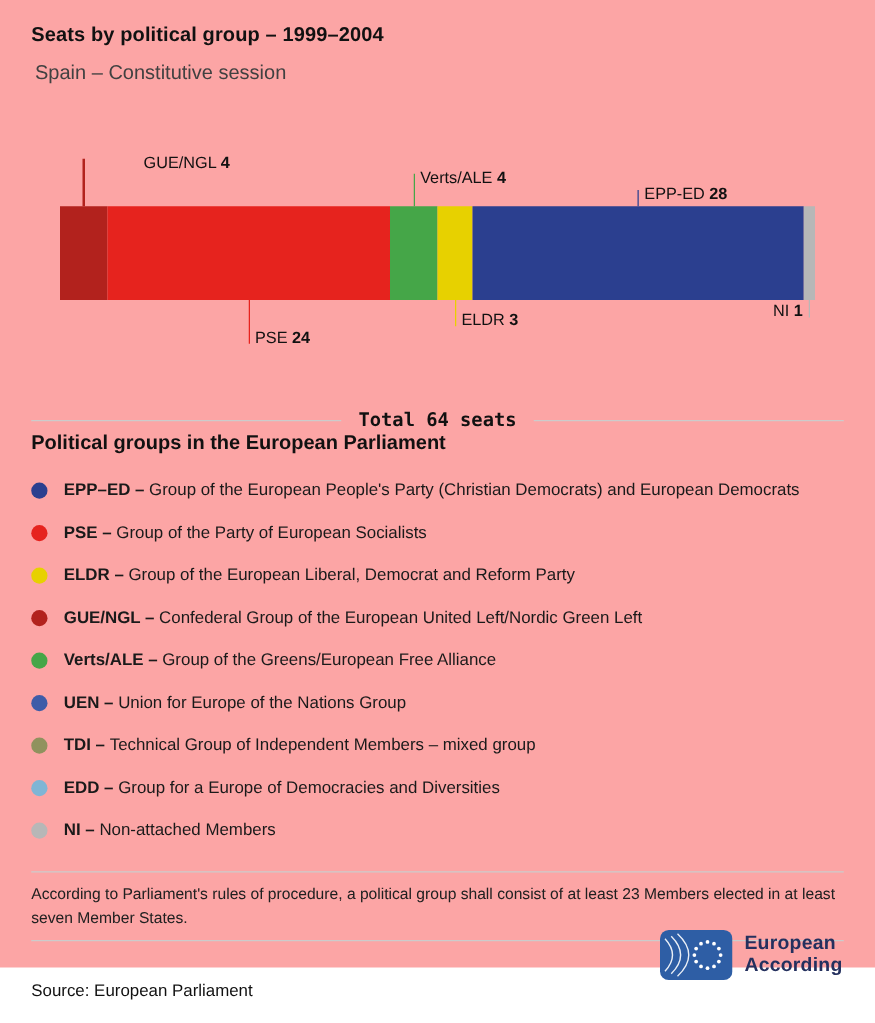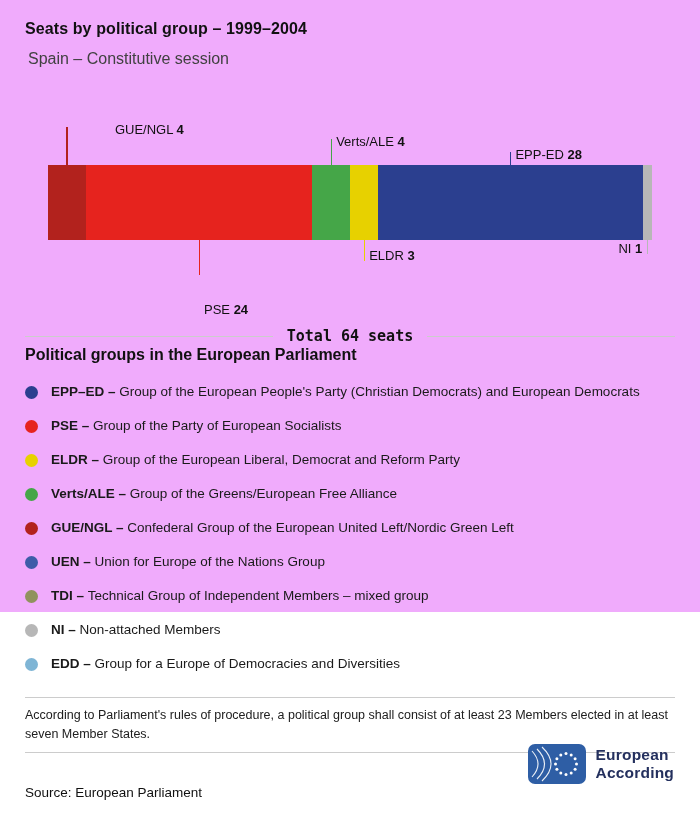--- a/index.html
+++ b/index.html
@@ -4,21 +4,21 @@
 <style>
   * { margin:0; padding:0; box-sizing:border-box; }
   html,body { background:#ffffff; }
   body {
     width:700px; height:818px;
     font-family:"Liberation Sans", sans-serif;
     color:#1a1a1a;
     position:relative;
     overflow:hidden;
   }
-  .page { position:relative; width:700px; height:612px; background:#f0abfc; }
+  .page { position:relative; width:700px; height:774px; background:#fca5a5; }
 
   .title {
     position:absolute; left:25px; top:20px;
     font-size:16px; font-weight:bold; color:#111;
     letter-spacing:.1px;
   }
   .subtitle {
     position:absolute; left:28px; top:50px;
     font-size:16px; font-weight:normal; color:#414141;
   }
@@ -84,21 +84,21 @@
         <div class="seg" style="width: 37.5%; background: rgb(230, 35, 30);"></div>
         <div class="seg" style="width: 6.25%; background: rgb(69, 166, 72);"></div>
         <div class="seg" style="width: 4.6875%; background: rgb(231, 209, 0);"></div>
         <div class="seg" style="width: 43.75%; background: rgb(43, 63, 143);"></div>
         <div class="seg" style="width: 1.5625%; background: rgb(183, 183, 183);"></div>
       </div>
 
   <div class="lbl-line" style="left: calc(3.125% - 0.5px); height: 38px; background: rgb(178, 34, 29); top: 17px;"></div>
       <div class="lbl" style="top: 12px; left: calc(3.125% + 5px); margin-left: 43px;"><span>GUE/NGL </span><strong>4</strong></div>
       <div class="lbl-line" style="left: calc(25% - 0.5px); height: 35px; background: rgb(230, 35, 30); top: 130px;"></div>
-      <div class="lbl" style="top: 152px; left: calc(25% + 5px); margin-top: 40px;"><span>PSE </span><strong>24</strong></div>
+      <div class="lbl" style="top: 152px; left: calc(25% + 5px);"><span>PSE </span><strong>24</strong></div>
       <div class="lbl-line" style="left: calc(46.875% - 0.5px); height: 26px; background: rgb(69, 166, 72); top: 29px;"></div>
       <div class="lbl" style="top: 24px; left: calc(46.875% + 5px);"><span>Verts/ALE </span><strong>4</strong></div>
       <div class="lbl-line" style="left: calc(52.3438% - 0.5px); height: 21px; background: rgb(231, 209, 0); top: 130px;"></div>
       <div class="lbl" style="top: 138px; left: calc(52.3438% + 5px);"><span>ELDR </span><strong>3</strong></div>
       <div class="lbl-line" style="left: calc(76.5625% - 0.5px); height: 13px; background: rgb(43, 63, 143); top: 42px;"></div>
       <div class="lbl" style="top: 37px; left: calc(76.5625% + 5px);"><span>EPP-ED </span><strong>28</strong></div>
       <div class="lbl-line" style="left: calc(99.2188% - 0.5px); height: 14px; background: rgb(183, 183, 183); top: 130px;"></div>
       <div class="lbl" style="top: 131px; left: calc(99.2188% - 5px); transform: translateX(-100%);"><span>NI </span><strong>1</strong></div>
     </div>
 
@@ -117,42 +117,42 @@
         </div>
         <div class="legend-item">
           <span class="dot" style="background: rgb(230, 35, 30);"></span>
           <span><strong>PSE – </strong>Group of the Party of European Socialists</span>
         </div>
         <div class="legend-item">
           <span class="dot" style="background: rgb(231, 209, 0);"></span>
           <span><strong>ELDR – </strong>Group of the European Liberal, Democrat and Reform Party</span>
         </div>
         <div class="legend-item">
+          <span class="dot" style="background: rgb(178, 34, 29);"></span>
+          <span><strong>GUE/NGL – </strong>Confederal Group of the European United Left/Nordic Green Left</span>
+        </div>
+        <div class="legend-item">
           <span class="dot" style="background: rgb(69, 166, 72);"></span>
           <span><strong>Verts/ALE – </strong>Group of the Greens/European Free Alliance</span>
-        </div>
-        <div class="legend-item">
-          <span class="dot" style="background: rgb(178, 34, 29);"></span>
-          <span><strong>GUE/NGL – </strong>Confederal Group of the European United Left/Nordic Green Left</span>
         </div>
         <div class="legend-item">
           <span class="dot" style="background: rgb(62, 92, 168);"></span>
           <span><strong>UEN – </strong>Union for Europe of the Nations Group</span>
         </div>
         <div class="legend-item">
           <span class="dot" style="background: rgb(144, 146, 94);"></span>
           <span><strong>TDI – </strong>Technical Group of Independent Members – mixed group</span>
         </div>
         <div class="legend-item">
+          <span class="dot" style="background: rgb(127, 181, 213);"></span>
+          <span><strong>EDD – </strong>Group for a Europe of Democracies and Diversities</span>
+        </div>
+        <div class="legend-item">
           <span class="dot" style="background: rgb(183, 183, 183);"></span>
           <span><strong>NI – </strong>Non-attached Members</span>
-        </div>
-        <div class="legend-item">
-          <span class="dot" style="background: rgb(127, 181, 213);"></span>
-          <span><strong>EDD – </strong>Group for a Europe of Democracies and Diversities</span>
         </div>
       </div>
   </div>
 
   <div class="divider divider-1"></div>
 
   <div class="footnote">According to Parliament's rules of procedure, a political group shall consist of at least 23 Members elected in at least seven Member States.</div>
 
   <div class="divider divider-2"></div>
 

